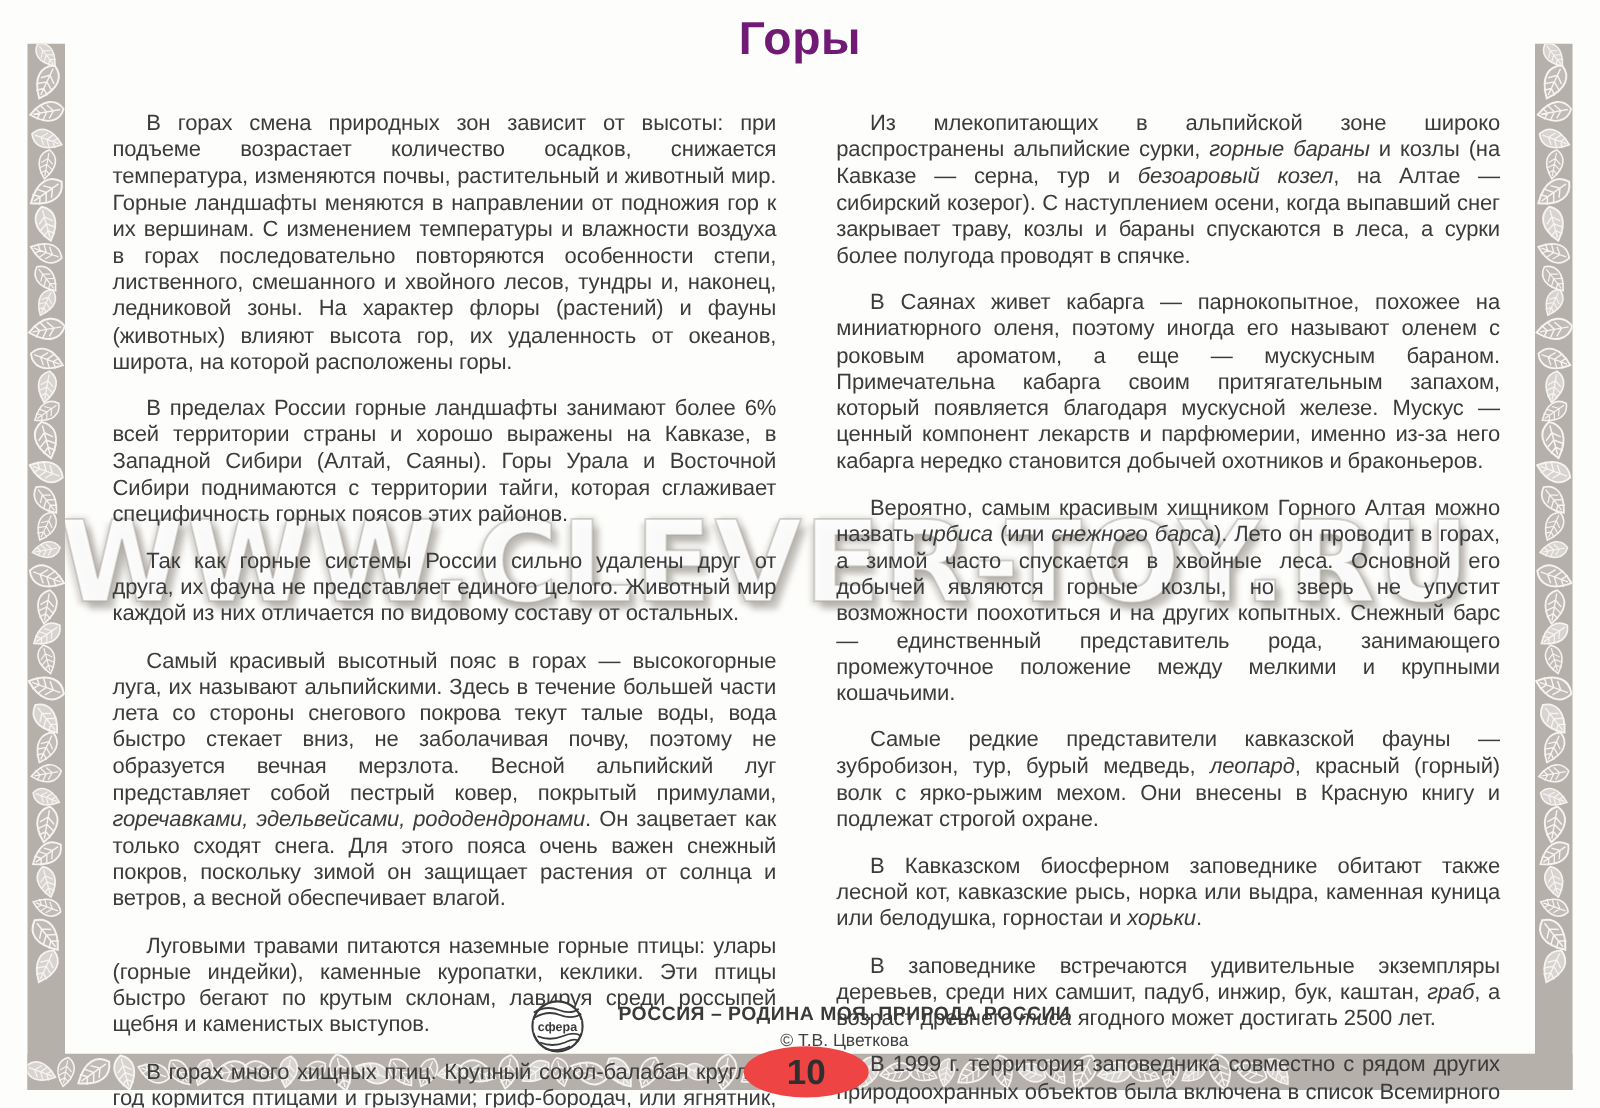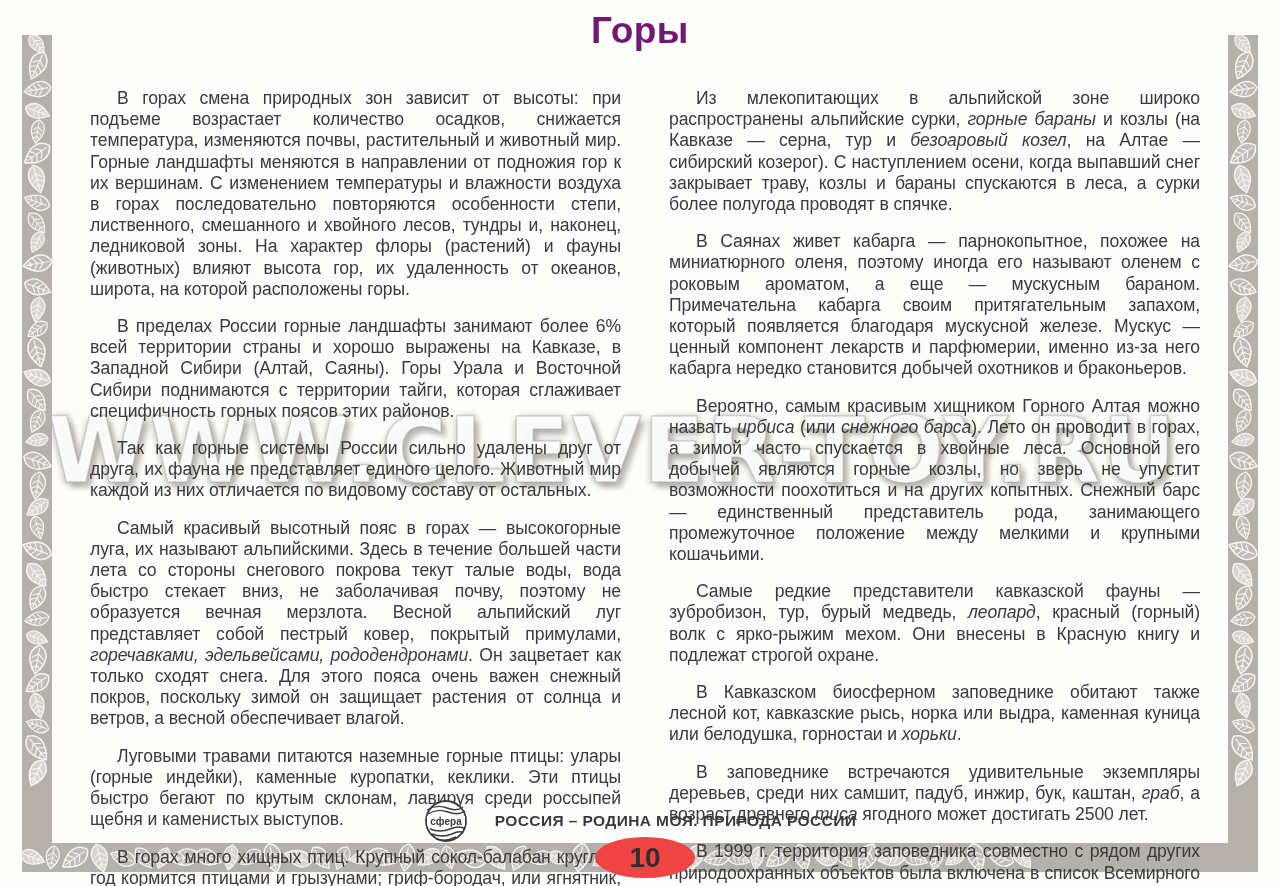--- a/index.html
+++ b/index.html
@@ -791,20 +791,21 @@
         <path d="M3 11 Q13 5 23 9 Q33 13 39 8"></path>
         <path d="M6 30 Q16 34 26 30 Q36 26 41 30"></path>
         <path d="M8 35 Q18 39 28 35 Q36 31 39 34"></path>
         <path d="M12 40 Q22 43 32 38"></path>
       </g>
       <rect x="3" y="17" width="38" height="10" fill="#fff"></rect>
       <text x="22" y="25.5" text-anchor="middle" font-size="10" font-weight="bold" fill="#3a3a3a" font-family="Liberation Sans, sans-serif">сфера</text>
     </svg>
     <div class="footer-text">
       <div class="series">РОССИЯ – РОДИНА МОЯ. ПРИРОДА РОССИИ</div>
+      <div class="copyright">© Т.В. Цветкова</div>
     </div>
   </div>
 
   <div class="page-num">
     <span>10</span>
   </div>
 
 </div>
 
 </body></html>

